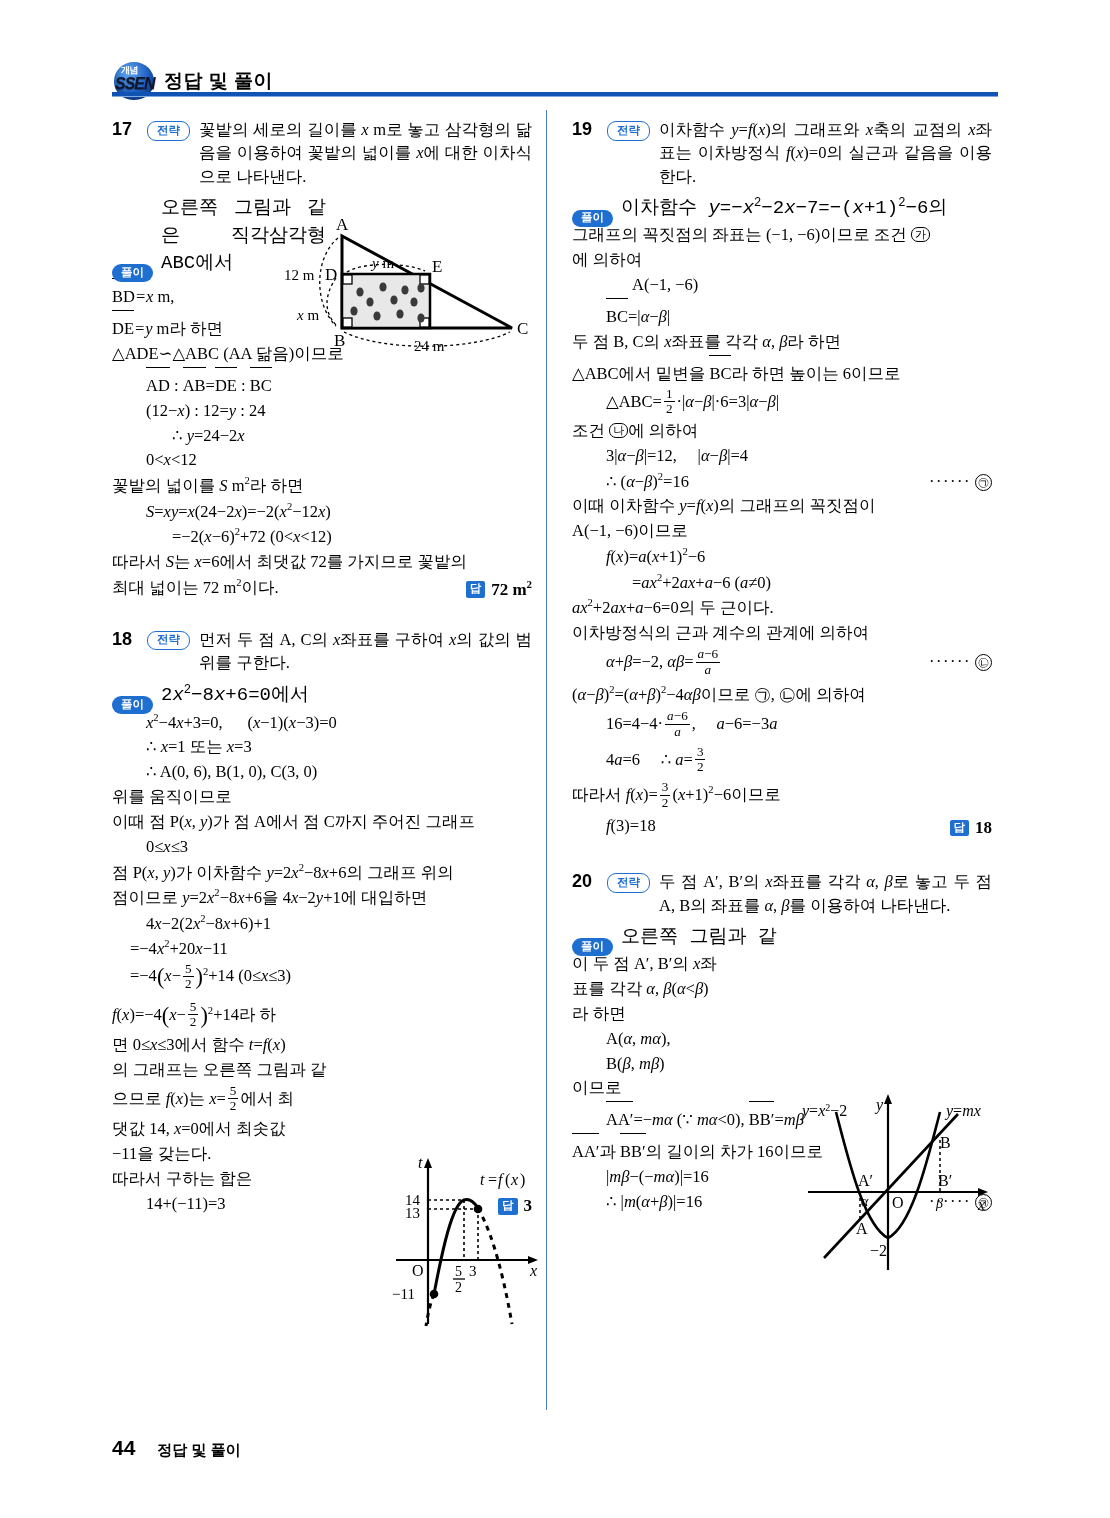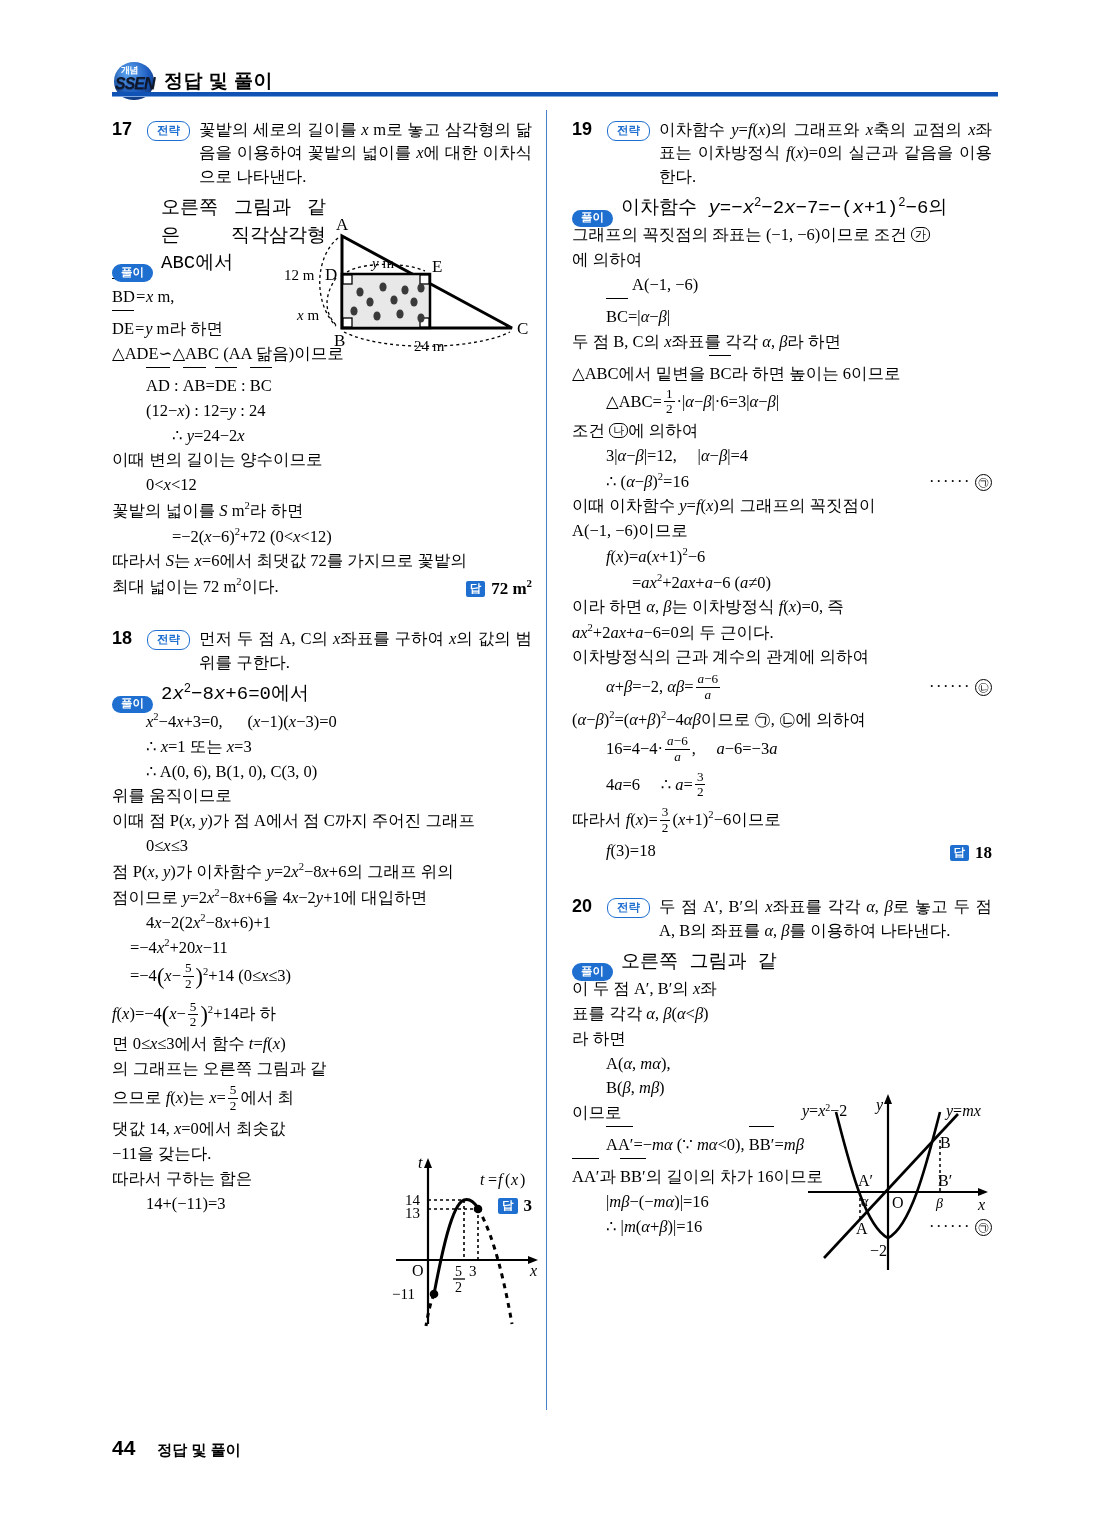--- a/index.html
+++ b/index.html
@@ -280,23 +280,23 @@
         </div>
       </div>
 
       <div class="body-text" style="margin-top:-2px;">
         <div class="line"><span class="ovl">BD</span><span class="mi">=x</span> m,</div>
         <div class="line"><span class="ovl">DE</span><span class="mi">=y</span> m라 하면</div>
         <div class="line">△ADE∽△ABC (AA 닮음)이므로</div>
         <div class="line ind1"><span class="ovl">AD</span> : <span class="ovl">AB</span>=<span class="ovl">DE</span> : <span class="ovl">BC</span></div>
         <div class="line ind1">(12−<span class="mi">x</span>) : 12=<span class="mi">y</span> : 24</div>
         <div class="line ind2">∴ <span class="mi">y</span>=24−2<span class="mi">x</span></div>
-        <div class="line">이때 변의 길이는 양수이므로</div>
         <div class="line ind1">0&lt;<span class="mi">x</span>&lt;12</div>
         <div class="line">꽃밭의 넓이를 <span class="mi">S</span> m<sup class="sm">2</sup>라 하면</div>
+        <div class="line ind1"><span class="mi">S</span>=<span class="mi">xy</span>=<span class="mi">x</span>(24−2<span class="mi">x</span>)=−2(<span class="mi">x</span><sup class="sm">2</sup>−12<span class="mi">x</span>)</div>
         <div class="line ind2">=−2(<span class="mi">x</span>−6)<sup class="sm">2</sup>+72 (0&lt;<span class="mi">x</span>&lt;12)</div>
         <div class="line">따라서 <span class="mi">S</span>는 <span class="mi">x</span>=6에서 최댓값 72를 가지므로 꽃밭의</div>
         <div class="line" style="display:flex;justify-content:space-between;align-items:baseline;">
           <span>최대 넓이는 72 m<sup class="sm">2</sup>이다.</span>
           <span class="ans"><span class="ans-chip">답</span><span>72 m<sup class="sm">2</sup></span></span>
         </div>
       </div>
     </div>
 
     <div class="prob" style="margin-top:26px;">
@@ -371,21 +371,20 @@
         <div class="line" style="margin-top:2px;">조건 <span class="kpar">나</span>에 의하여</div>
         <div class="line ind1">3|<span class="mi">α</span>−<span class="mi">β</span>|=12,&nbsp;&nbsp;&nbsp;&nbsp;&nbsp;|<span class="mi">α</span>−<span class="mi">β</span>|=4</div>
         <div class="line ind1" style="display:flex;justify-content:space-between;align-items:baseline;">
           <span>∴ (<span class="mi">α</span>−<span class="mi">β</span>)<sup class="sm">2</sup>=16</span>
           <span><span class="dots">······</span> <span class="circ">㉠</span></span>
         </div>
         <div class="line">이때 이차함수 <span class="mi">y</span>=<span class="mi">f</span>(<span class="mi">x</span>)의 그래프의 꼭짓점이</div>
         <div class="line">A(−1, −6)이므로</div>
         <div class="line ind1"><span class="mi">f</span>(<span class="mi">x</span>)=<span class="mi">a</span>(<span class="mi">x</span>+1)<sup class="sm">2</sup>−6</div>
         <div class="line ind2">=<span class="mi">ax</span><sup class="sm">2</sup>+2<span class="mi">ax</span>+<span class="mi">a</span>−6 (<span class="mi">a</span>≠0)</div>
-        <div class="line">이라 하면 <span class="mi">α</span>, <span class="mi">β</span>는 이차방정식 <span class="mi">f</span>(<span class="mi">x</span>)=0, 즉</div>
         <div class="line"><span class="mi">ax</span><sup class="sm">2</sup>+2<span class="mi">ax</span>+<span class="mi">a</span>−6=0의 두 근이다.</div>
         <div class="line">이차방정식의 근과 계수의 관계에 의하여</div>
         <div class="line ind1" style="display:flex;justify-content:space-between;align-items:baseline;margin-top:4px;">
           <span><span class="mi">α</span>+<span class="mi">β</span>=−2, <span class="mi">αβ</span>=<span class="frac"><span class="num"><span class="mi">a</span>−6</span><span class="den"><span class="mi">a</span></span></span></span>
           <span><span class="dots">······</span> <span class="circ">㉡</span></span>
         </div>
         <div class="line" style="margin-top:4px;">(<span class="mi">α</span>−<span class="mi">β</span>)<sup class="sm">2</sup>=(<span class="mi">α</span>+<span class="mi">β</span>)<sup class="sm">2</sup>−4<span class="mi">αβ</span>이므로 ㉠, ㉡에 의하여</div>
         <div class="line ind1" style="margin-top:4px;">16=4−4·<span class="frac"><span class="num"><span class="mi">a</span>−6</span><span class="den"><span class="mi">a</span></span></span>,&nbsp;&nbsp;&nbsp;&nbsp;&nbsp;<span class="mi">a</span>−6=−3<span class="mi">a</span></div>
         <div class="line ind1" style="margin-top:6px;">4<span class="mi">a</span>=6&nbsp;&nbsp;&nbsp;&nbsp;&nbsp;∴ <span class="mi">a</span>=<span class="frac"><span class="num">3</span><span class="den">2</span></span></div>
         <div class="line" style="margin-top:6px;">따라서 <span class="mi">f</span>(<span class="mi">x</span>)=<span class="frac"><span class="num">3</span><span class="den">2</span></span>(<span class="mi">x</span>+1)<sup class="sm">2</sup>−6이므로</div>

